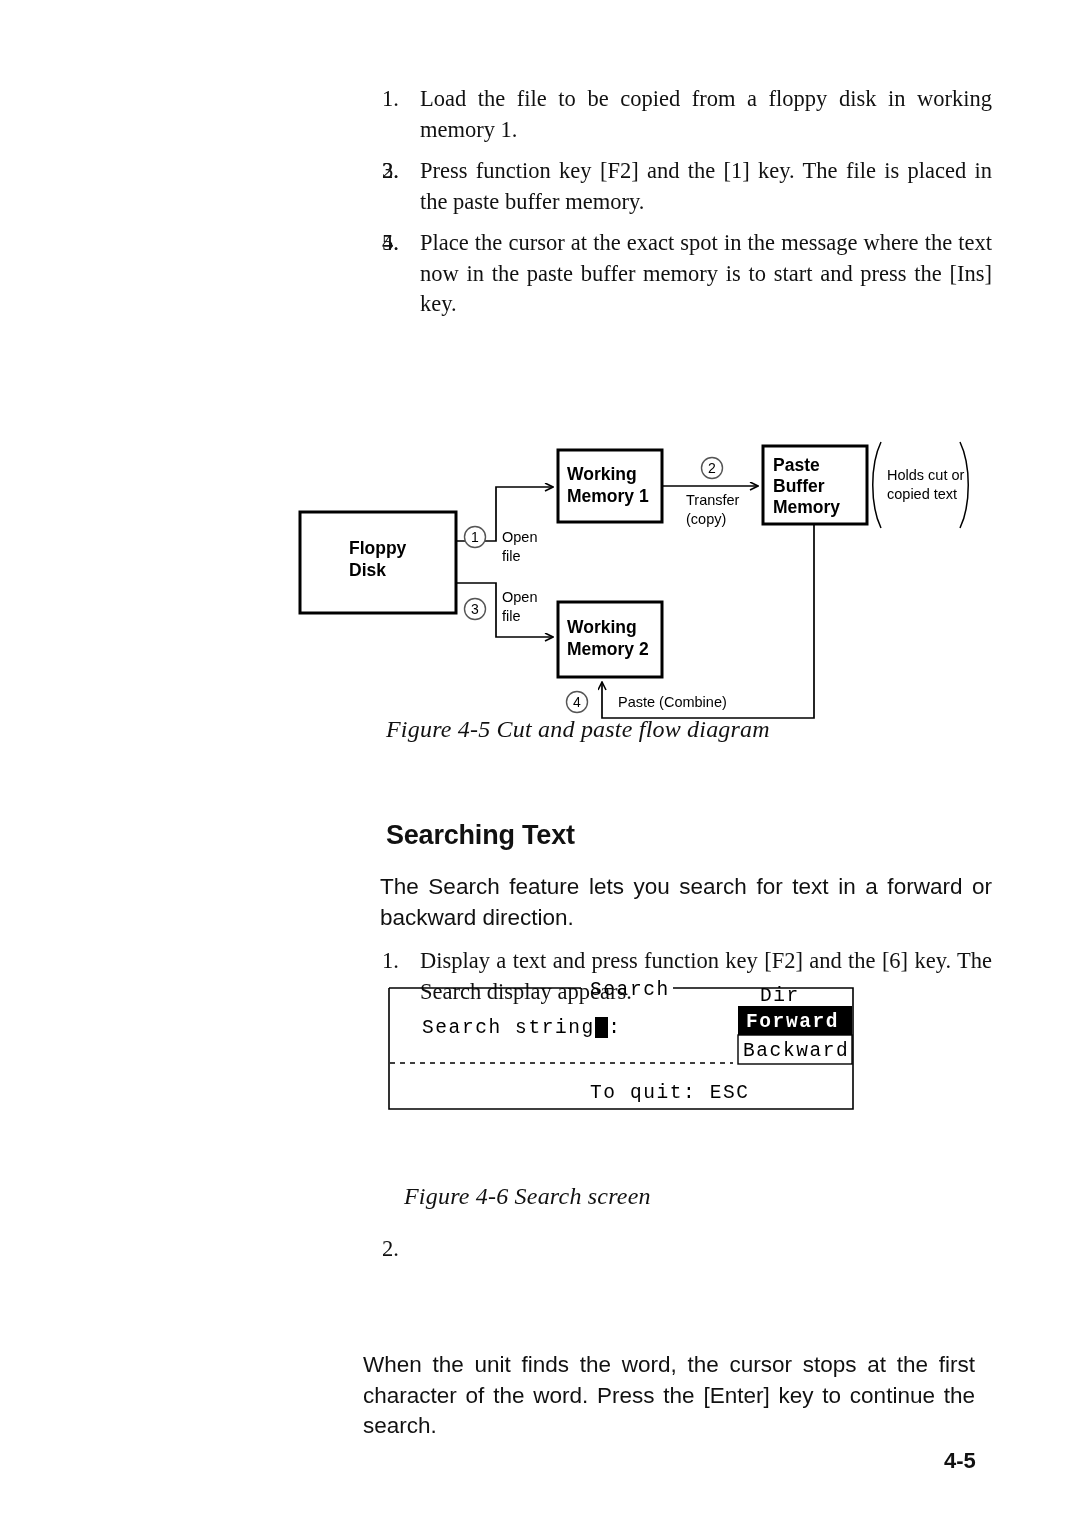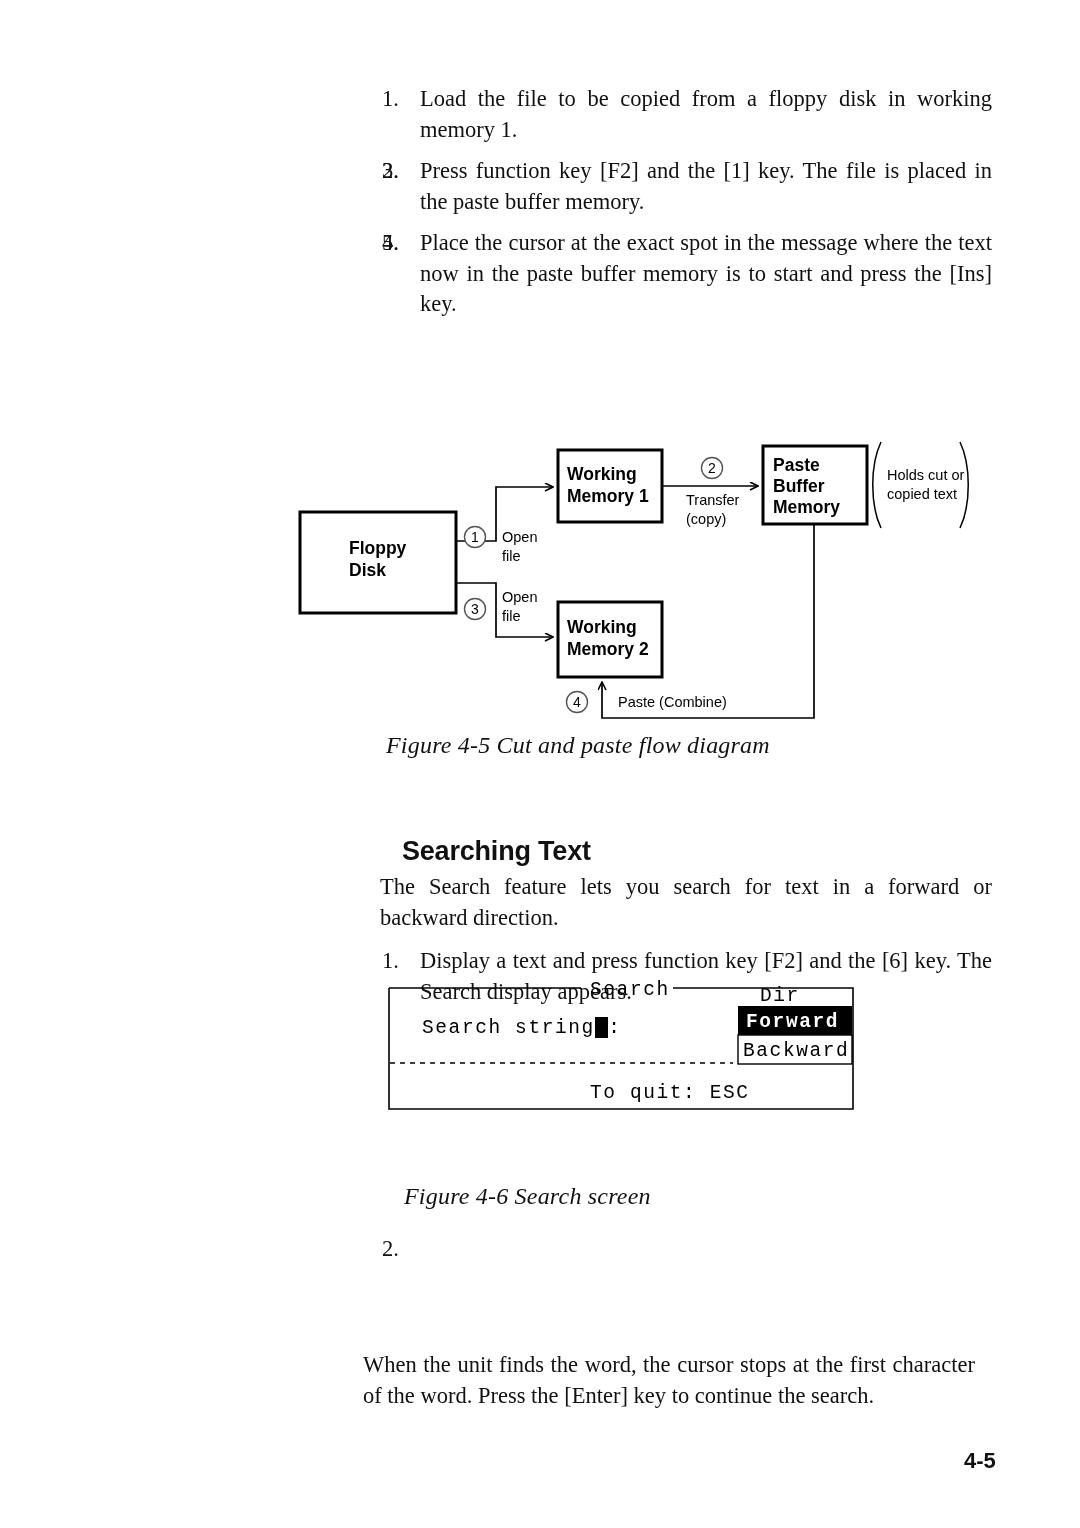--- a/index.html
+++ b/index.html
@@ -45,36 +45,36 @@
   }
   .li.nojust { text-align: left; }
 
   .para {
     position: absolute;
     left: 380px;
     width: 612px;
     font-size: 22.5px;
     line-height: 30.5px;
     text-align: justify;
-    font-family: Liberation Serif, serif;
+    font-family: Liberation Sans, sans-serif;
   }
 
   .figcap {
     position: absolute;
     font-family: "Liberation Serif", serif;
     font-style: italic;
     font-size: 24px;
     letter-spacing: 0.2px;
     color: #111;
     white-space: nowrap;
   }
 
   h2.section {
     position: absolute;
-    margin: 16px;
+    margin: 0;
     font-family: "Liberation Sans", sans-serif;
     font-weight: bold;
     font-size: 27px;
     letter-spacing: -0.2px;
     color: #111;
   }
 
   .pagenum {
     position: absolute;
     font-family: "Liberation Sans", sans-serif;
@@ -211,21 +211,21 @@
       <text class="dcirc" x="422" y="43" text-anchor="middle">2</text>
       <text class="dnote" x="396" y="75">Transfer</text>
       <text class="dnote" x="396" y="94">(copy)</text>
 
       <circle cx="287" cy="272" r="10.5" fill="#fff" stroke="#555" stroke-width="1.4"></circle>
       <text class="dcirc" x="287" y="277" text-anchor="middle">4</text>
       <text class="dnote" x="328" y="277">Paste (Combine)</text>
     </svg>
   </div>
 
-  <div class="figcap" style="left:386px; top:732px;">Figure 4-5 Cut and paste flow diagram</div>
+  <div class="figcap" style="left:386px; top:716px;">Figure 4-5 Cut and paste flow diagram</div>
 
   <h2 class="section" style="left:386px; top:820px;">Searching Text</h2>
 
   <div class="para" style="left:380px; top:872px; width:612px;">The Search feature lets you search for text in a forward or backward direction.</div>
 
   <div class="numlist" style="top:946px;">
     <div class="li">
       <span class="num">1.</span>
       <span>Display a text and press function key [F2] and the [6] key. The Search display appears.</span>
     </div>
@@ -266,15 +266,15 @@
   <div class="figcap" style="left:386px; top:1183px;margin-left:18px;">Figure 4-6 Search screen</div>
 
   <div class="numlist" style="top:1234px;">
     <div class="li">
       <span class="num">2.</span>
     </div>
   </div>
 
   <div class="para" style="left:363px; top:1350px; width:612px;">When the unit finds the word, the cursor stops at the first character of the word. Press the [Enter] key to continue the search.</div>
 
-  <div class="pagenum" style="left:944px; top:1448px;margin-left:20px;">4-5</div>
+  <div class="pagenum" style="left:944px; top:1448px;">4-5</div>
 
 </div>
 
 </body></html>

